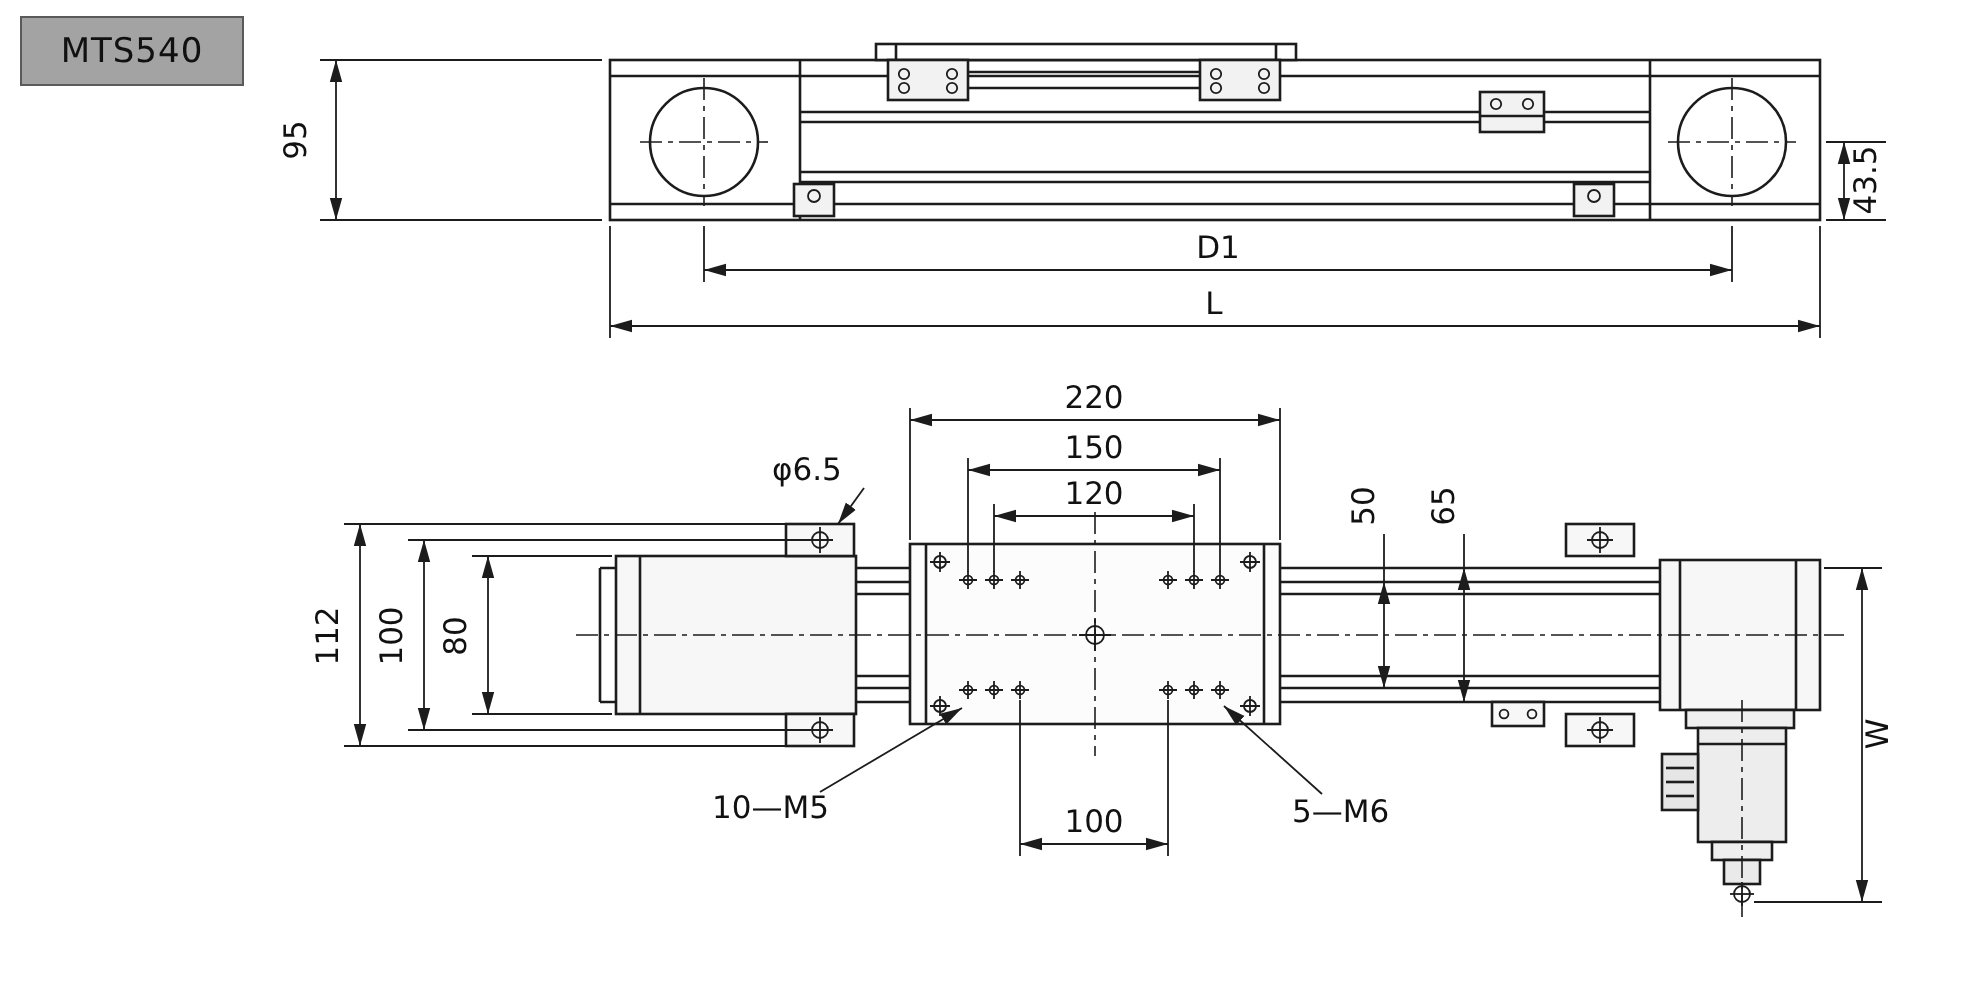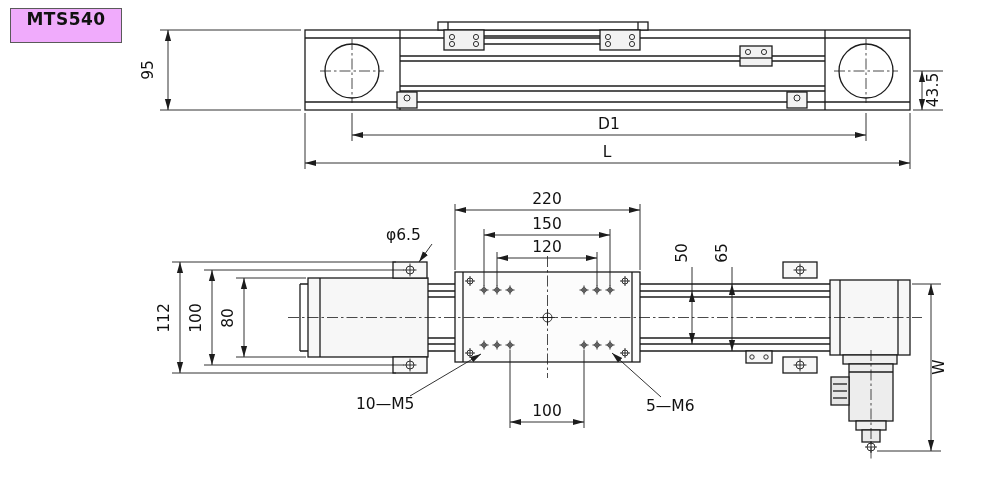--- a/index.html
+++ b/index.html
@@ -1,18 +1,18 @@
 <!DOCTYPE html>
 <html><head>
 <meta charset="utf-8">
 <style>
   html,body{margin:0;padding:0;background:#fff}
   .stage{position:relative;width:988px;height:494px;background:#fff;font-family:"DejaVu Sans",sans-serif;overflow:hidden}
-  .badge{position:absolute;left:10px;top:8px;width:110px;height:33px;background:#f0abfc;border:1px solid #5a5a5a;
-         display:flex;justify-content:center;font-size:17px;font-weight:700;color:#111;letter-spacing:.5px}
+  .badge{position:absolute;left:10px;top:8px;width:110px;height:33px;background:#a3a3a3;border:1px solid #5a5a5a;
+         display:flex;align-items:center;justify-content:center;font-size:17px;font-weight:400;color:#111;letter-spacing:.5px}
   svg.draw{position:absolute;left:0;top:0}
   .p{stroke:#1c1c1c;stroke-width:1.3;fill:none;stroke-linecap:butt}
   .pf{stroke:#1c1c1c;stroke-width:1.3}
   .dim{stroke:#1c1c1c;stroke-width:.9;fill:none}
   .cl{stroke:#1c1c1c;stroke-width:.8;fill:none;stroke-dasharray:11 3 2.5 3}
   .hx{stroke:#1c1c1c;stroke-width:.9;fill:none}
   .dt{font-family:"DejaVu Sans",sans-serif;font-size:15.5px;fill:#111}
 </style>
 </head>
 <body>

